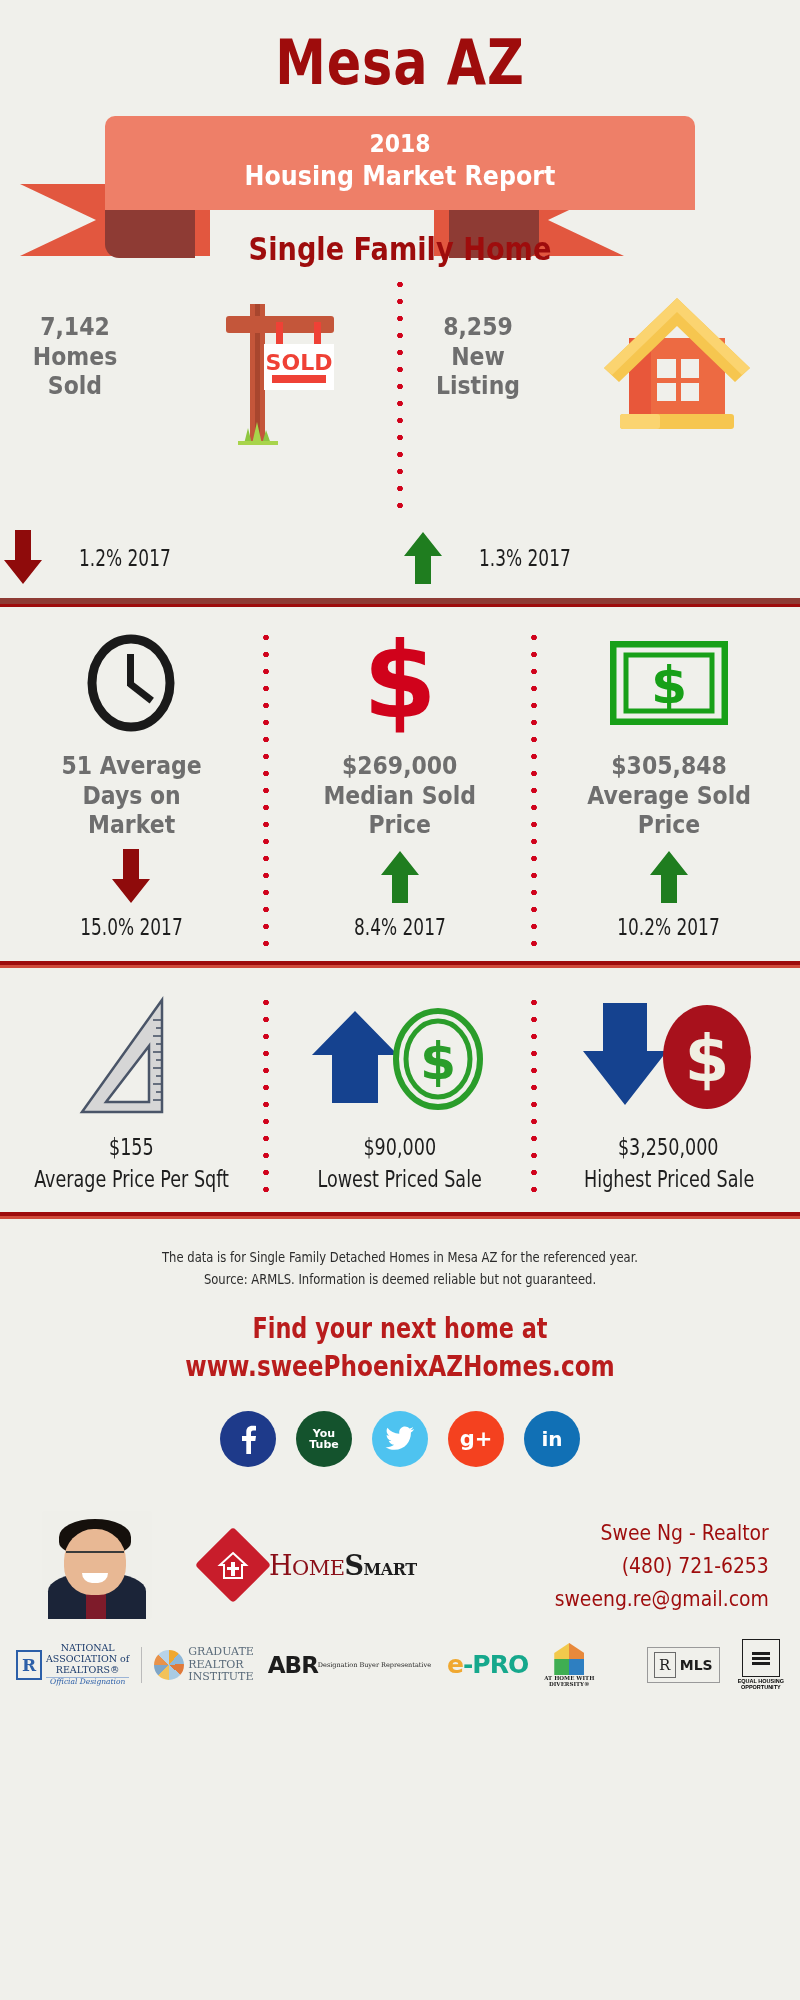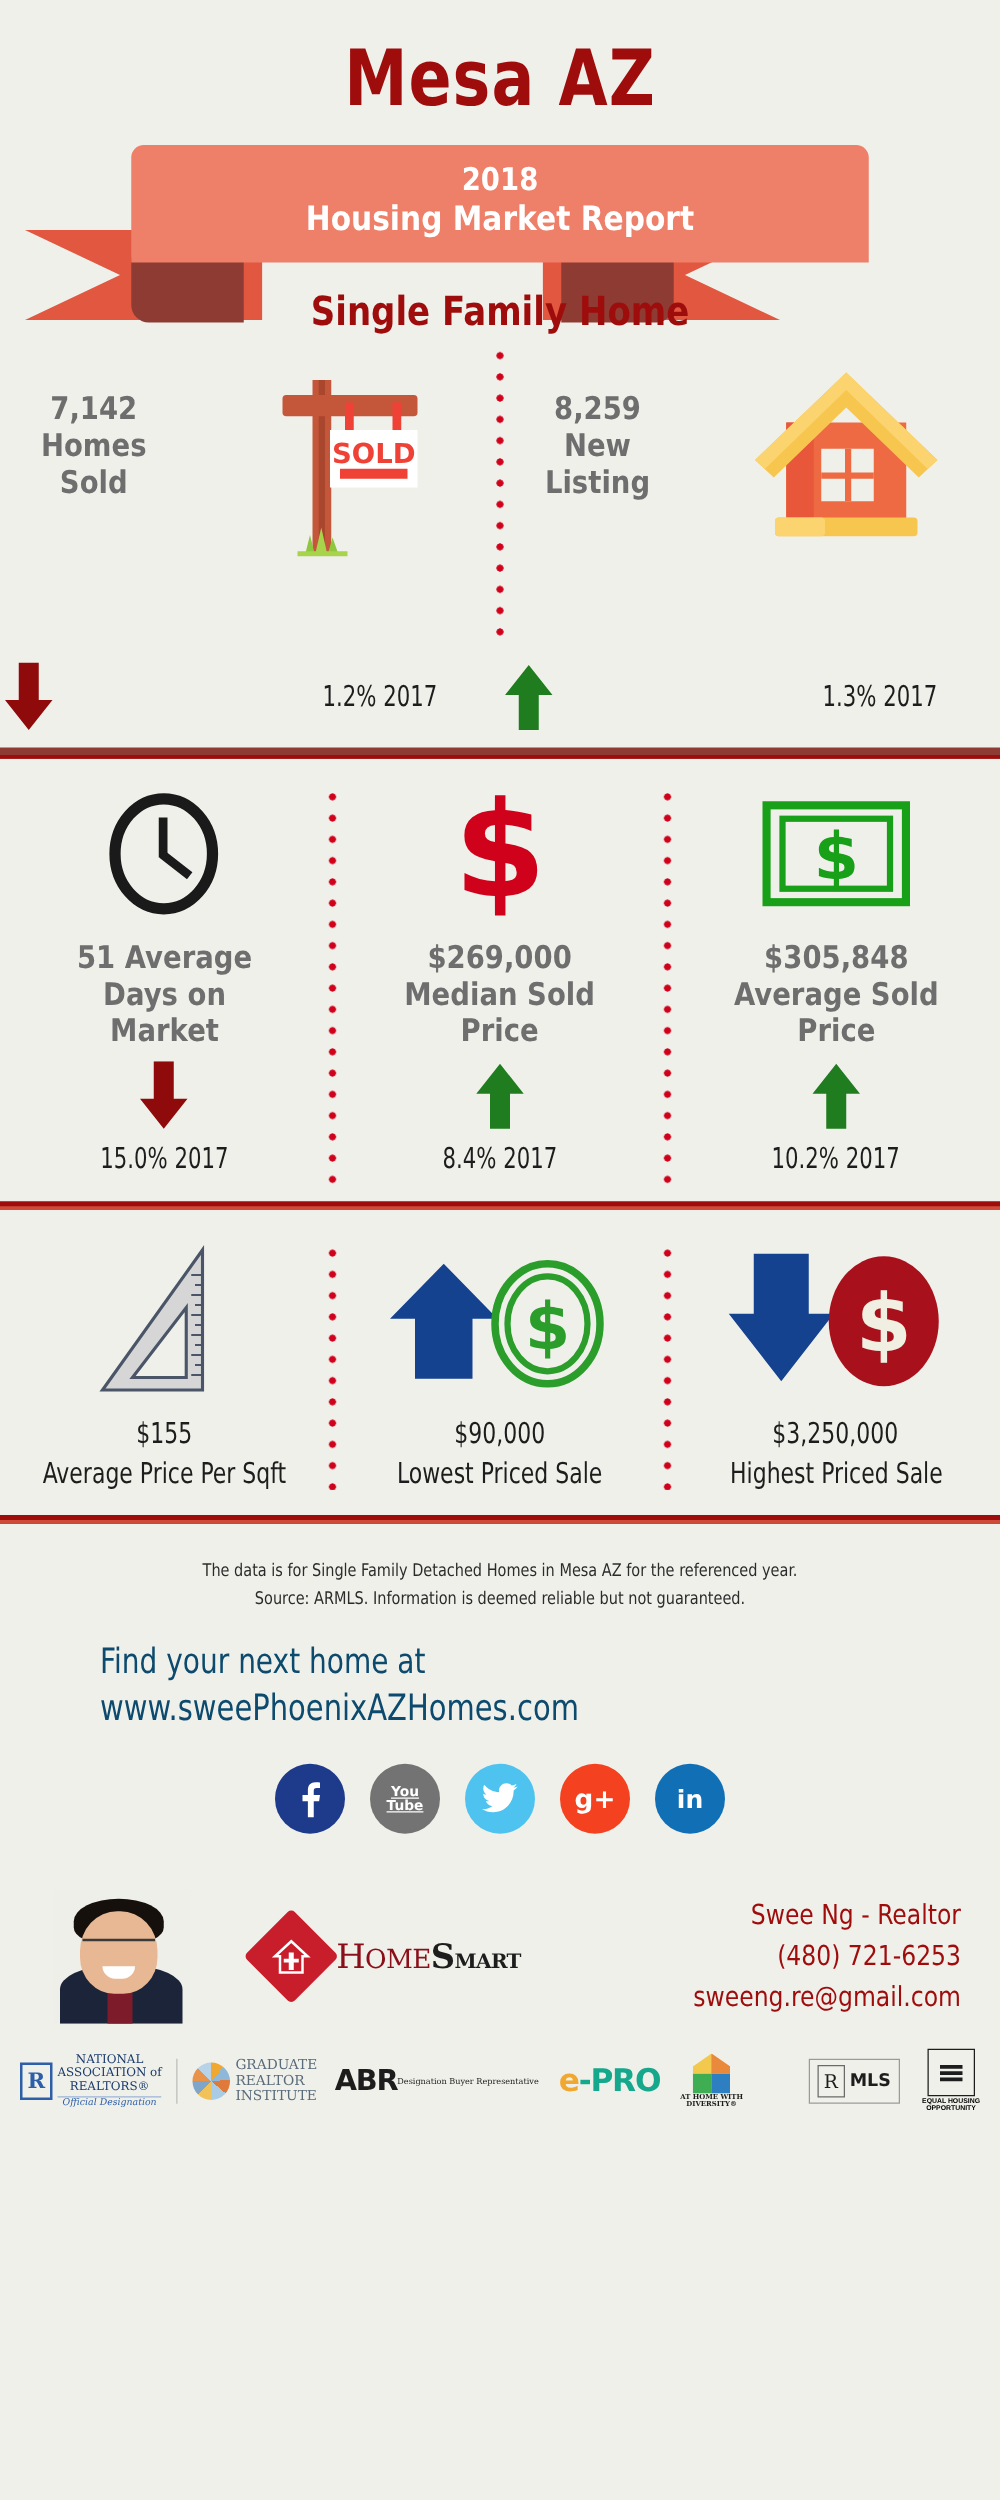--- a/index.html
+++ b/index.html
@@ -129,22 +129,22 @@
 
   .pct-row {
     width: 800px;
     height: 80px;
     display: flex;
   }
   .pct-row .half {
     flex: 1;
     display: flex;
     align-items: center;
-    justify-content: space-between;
-    gap: 12px;
+    justify-content: flex-start;
+    gap: 23px;
     padding-right: 40px;
   }
 
   
   .sec2 { display: flex; width: 800px; padding: 22px 0 0 0; }
   .sec2 .col { flex: 1; display: flex; flex-direction: column; align-items: center; }
   .sec2 .iconbox { height: 108px; display: flex; align-items: center; justify-content: center; }
   .sec2 .lbl { margin-top: 14px; height: 96px; }
   .sec2 .arrowbox { height: 60px; display: flex; align-items: center; justify-content: center; }
   .sec2 .pctbox { height: 40px; display: flex; align-items: center; justify-content: center; }
@@ -166,23 +166,24 @@
   .disclaimer {
     text-align: center;
     font-family: "DejaVu Sans Condensed", "DejaVu Sans", sans-serif;
     font-size: 14px;
     color: #2b2b2b;
     line-height: 1.55;
     padding-top: 28px;
     transform: scaleX(0.92);
   }
   .cta {
+    text-align: center;
     font-family: "DejaVu Sans", sans-serif;
-    font-weight: normal;
-    color: #0c4a6e;
+    font-weight: bold;
+    color: #b91c1c;
     padding-top: 22px;
   }
   .cta .l1 { font-size: 28px; transform: scaleX(0.8); display: block; }
   .cta .l2 { font-size: 29px; transform: scaleX(0.8); display: block; margin-top: 4px; }
 
   .social {
     display: flex; justify-content: center; gap: 20px; padding-top: 28px;
   }
   .sbtn {
     width: 56px; height: 56px; border-radius: 50%;
@@ -481,21 +482,21 @@
     <span class="l1">Find your next home at</span>
     <span class="l2">www.sweePhoenixAZHomes.com</span>
   </div>
 
   <div class="social">
     <div class="sbtn" style="background:#1e3a8a;">
       <svg width="26" height="30" viewBox="0 0 26 30">
           <path d="M16 30V17h4.3l.7-5H16V8.8c0-1.4.4-2.4 2.5-2.4H21V1.9C20.5 1.8 19 1.7 17.3 1.7c-3.6 0-6 2.2-6 6.2V12H7v5h4.3v13z" fill="#fff"></path>
         </svg>
     </div>
-    <div class="sbtn" style="background:#737373; font-size:11px; line-height:1.05; text-align:center;text-decoration:underline;">
+    <div class="sbtn" style="background:#14532d; font-size:11px; line-height:1.05; text-align:center;">
       You<br>Tube
     </div>
     <div class="sbtn" style="background:#4ec3f0;">
       <svg width="30" height="26" viewBox="0 0 30 26">
           <path d="M29 3.2c-1 .5-2.2.8-3.4 1 1.2-.8 2.1-1.9 2.6-3.3-1.2.7-2.4 1.2-3.8 1.5C23.2 1.2 21.7.5 20 .5c-3.2 0-5.8 2.6-5.8 5.9 0 .5 0 .9.1 1.3C9.5 7.5 5.2 5.2 2.4 1.7c-.5.9-.8 1.9-.8 3 0 2 1 3.8 2.6 4.9-.9 0-1.8-.3-2.6-.7v.1c0 2.8 2 5.2 4.7 5.7-.5.1-1 .2-1.5.2-.4 0-.7 0-1.1-.1.7 2.3 2.9 4 5.4 4-2 1.6-4.5 2.5-7.2 2.5-.5 0-.9 0-1.4-.1 2.6 1.6 5.6 2.6 8.9 2.6 10.7 0 16.5-8.9 16.5-16.6v-.8c1.2-.8 2.2-1.8 3.1-3z" fill="#fff"></path>
         </svg>
     </div>
     <div class="sbtn" style="background:#f4411f; font-size:21px;">g+</div>
     <div class="sbtn" style="background:#1170b5; font-size:20px;">in</div>
   </div>

